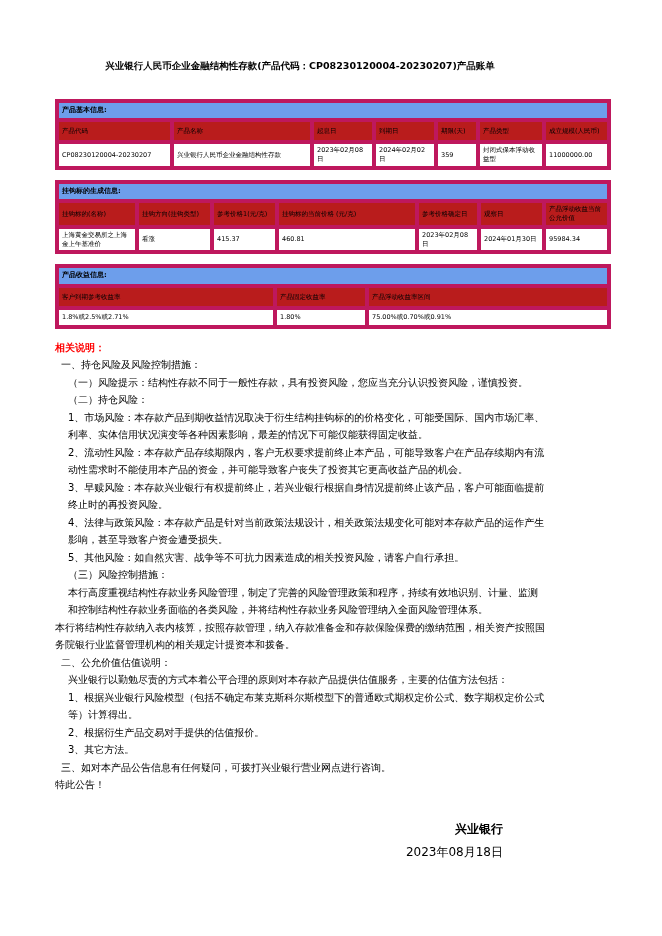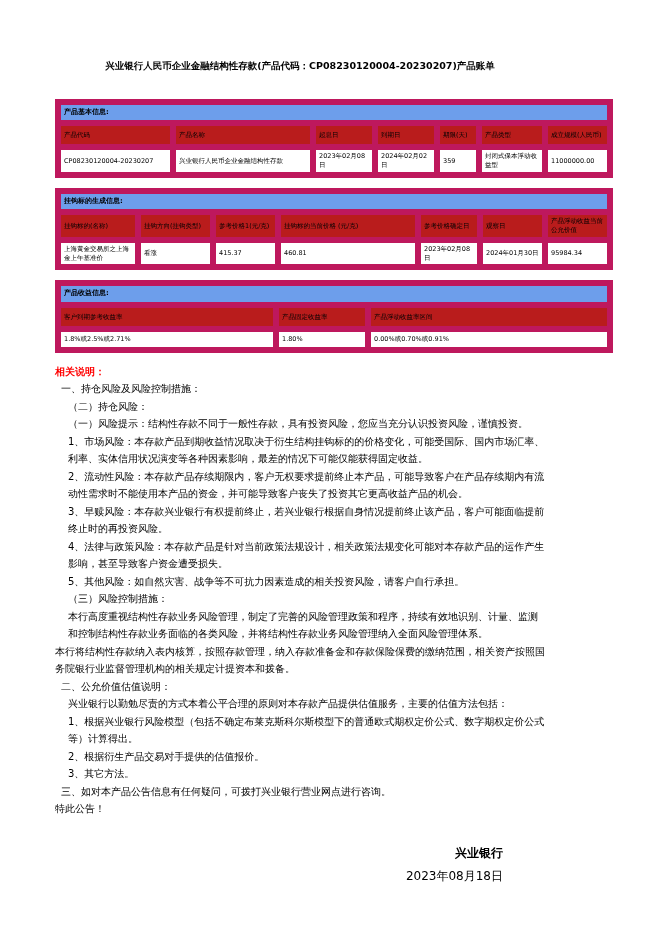--- a/index.html
+++ b/index.html
@@ -5,21 +5,21 @@
   html,body { margin:0; padding:0; }
   body {
     width:662px; height:936px; background:#ffffff;
     font-family:"DejavU Sans","DejaVu Sans","Liberation Sans",sans-serif;
     color:#000;
   }
   .page { width:600px; height:936px; background:#fff; box-sizing:border-box; padding:60px 55px 8px 55px; }
   .doc-title { font-size:9.5px; font-weight:bold; text-align:center; margin:0 0 26px 0; }
   table { border-collapse:collapse; width:552px; table-layout:fixed; margin:0 0 10px 0; }
   th,td {
-    border:6px solid #be185d; font-size:6.5px; padding:2px 3px;
+    border:4px solid #be185d; font-size:6.5px; padding:2px 3px;
     text-align:left; vertical-align:middle; font-weight:normal;
     word-break:break-all; line-height:1.35;
   }
   tr.section-row td { background:#6d9eeb; font-weight:bold; font-size:7px; padding:3px 3px; }
   tr.head-row th { background:#b91c1c; height:14px; }
   tr.data-row td { background:#ffffff; height:11px; }
   .notes { margin-top:4px; font-size:10px; line-height:1.75; }
   .notes p { margin:0; }
   .notes-label { color:#ff0000; font-weight:bold; }
   .ind1 { padding-left:6px; }
@@ -116,30 +116,30 @@
         <td colspan="3">产品收益信息:</td>
       </tr>
       <tr class="head-row">
         <th>客户到期参考收益率</th>
         <th>产品固定收益率</th>
         <th>产品浮动收益率区间</th>
       </tr>
       <tr class="data-row">
         <td>1.8%或2.5%或2.71%</td>
         <td>1.80%</td>
-        <td>0.00%或0.70%或0.91%</td>
+        <td>75.00%或0.70%或0.91%</td>
       </tr>
     </tbody>
   </table>
 
   <div class="notes">
     <p class="notes-label">相关说明：</p>
     <p class="ind1">一、持仓风险及风险控制措施：</p>
+    <p class="ind2">（一）风险提示：结构性存款不同于一般性存款，具有投资风险，您应当充分认识投资风险，谨慎投资。</p>
     <p class="ind2">（二）持仓风险：</p>
-    <p class="ind2">（一）风险提示：结构性存款不同于一般性存款，具有投资风险，您应当充分认识投资风险，谨慎投资。</p>
     <p class="ind3">1、市场风险：本存款产品到期收益情况取决于衍生结构挂钩标的的价格变化，可能受国际、国内市场汇率、利率、实体信用状况演变等各种因素影响，最差的情况下可能仅能获得固定收益。</p>
     <p class="ind3">2、流动性风险：本存款产品存续期限内，客户无权要求提前终止本产品，可能导致客户在产品存续期内有流动性需求时不能使用本产品的资金，并可能导致客户丧失了投资其它更高收益产品的机会。</p>
     <p class="ind3">3、早赎风险：本存款兴业银行有权提前终止，若兴业银行根据自身情况提前终止该产品，客户可能面临提前终止时的再投资风险。</p>
     <p class="ind3">4、法律与政策风险：本存款产品是针对当前政策法规设计，相关政策法规变化可能对本存款产品的运作产生影响，甚至导致客户资金遭受损失。</p>
     <p class="ind3">5、其他风险：如自然灾害、战争等不可抗力因素造成的相关投资风险，请客户自行承担。</p>
     <p class="ind2">（三）风险控制措施：</p>
     <p class="ind3">本行高度重视结构性存款业务风险管理，制定了完善的风险管理政策和程序，持续有效地识别、计量、监测和控制结构性存款业务面临的各类风险，并将结构性存款业务风险管理纳入全面风险管理体系。</p>
     <p>本行将结构性存款纳入表内核算，按照存款管理，纳入存款准备金和存款保险保费的缴纳范围，相关资产按照国务院银行业监督管理机构的相关规定计提资本和拨备。</p>
     <p class="ind1">二、公允价值估值说明：</p>
     <p class="ind3">兴业银行以勤勉尽责的方式本着公平合理的原则对本存款产品提供估值服务，主要的估值方法包括：</p>

